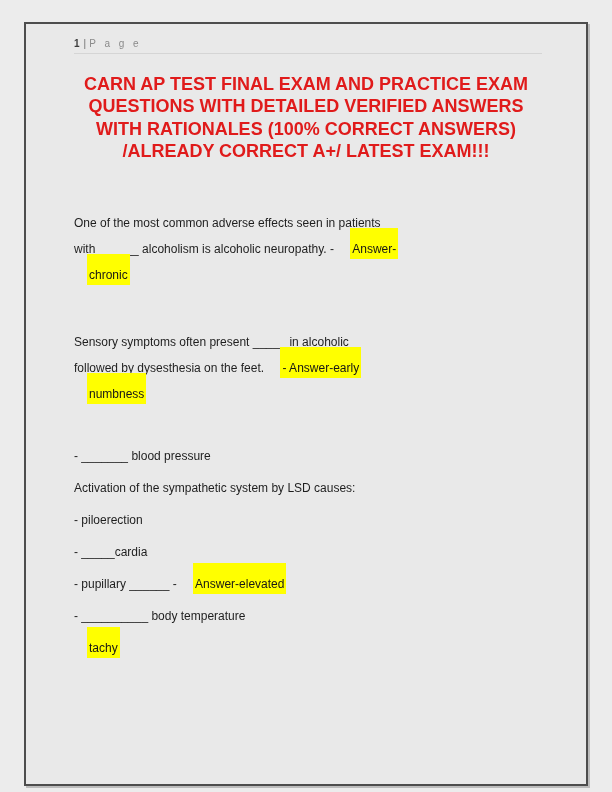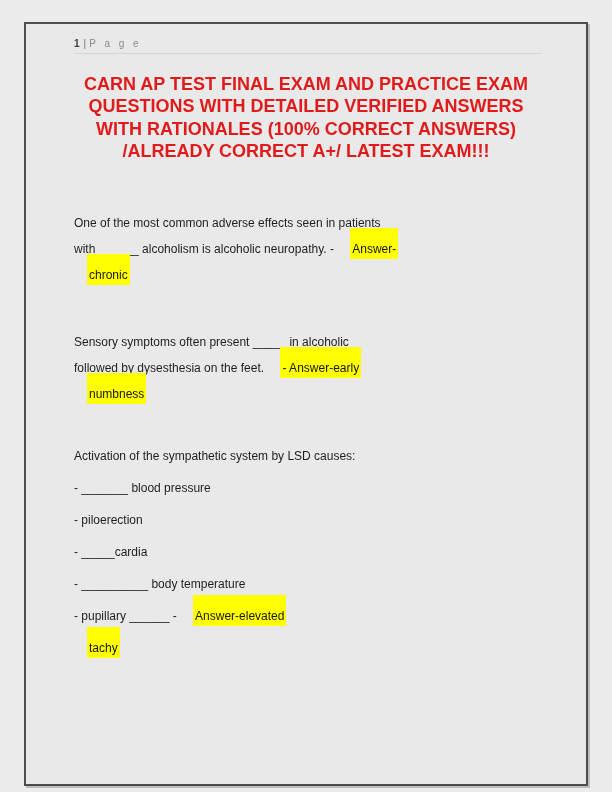--- a/index.html
+++ b/index.html
@@ -108,36 +108,36 @@
       <div class="line">
         <span>followed by dysesthesia on the feet. </span><span class="hl">- Answer-early</span>
       </div>
       <div class="line">
         <span class="hl">numbness</span>
       </div>
     </div>
 
     <div class="para q3">
       <div class="line">
-        <span>Activation of the sympathetic system by LSD causes:</span>
+        <span>- _______ blood pressure</span>
       </div>
       <div class="line">
-        <span>- _______ blood pressure</span>
+        <span>Activation of the sympathetic system by LSD causes:</span>
       </div>
       <div class="line">
         <span>- piloerection</span>
       </div>
       <div class="line">
         <span>- _____cardia</span>
       </div>
       <div class="line">
-        <span>- __________ body temperature</span>
+        <span>- pupillary ______ - </span><span class="hl">Answer-elevated</span>
       </div>
       <div class="line">
-        <span>- pupillary ______ - </span><span class="hl">Answer-elevated</span>
+        <span>- __________ body temperature</span>
       </div>
       <div class="line">
         <span class="hl">tachy</span>
       </div>
     </div>
 
   </div>
 </div>
 
 </body></html>

